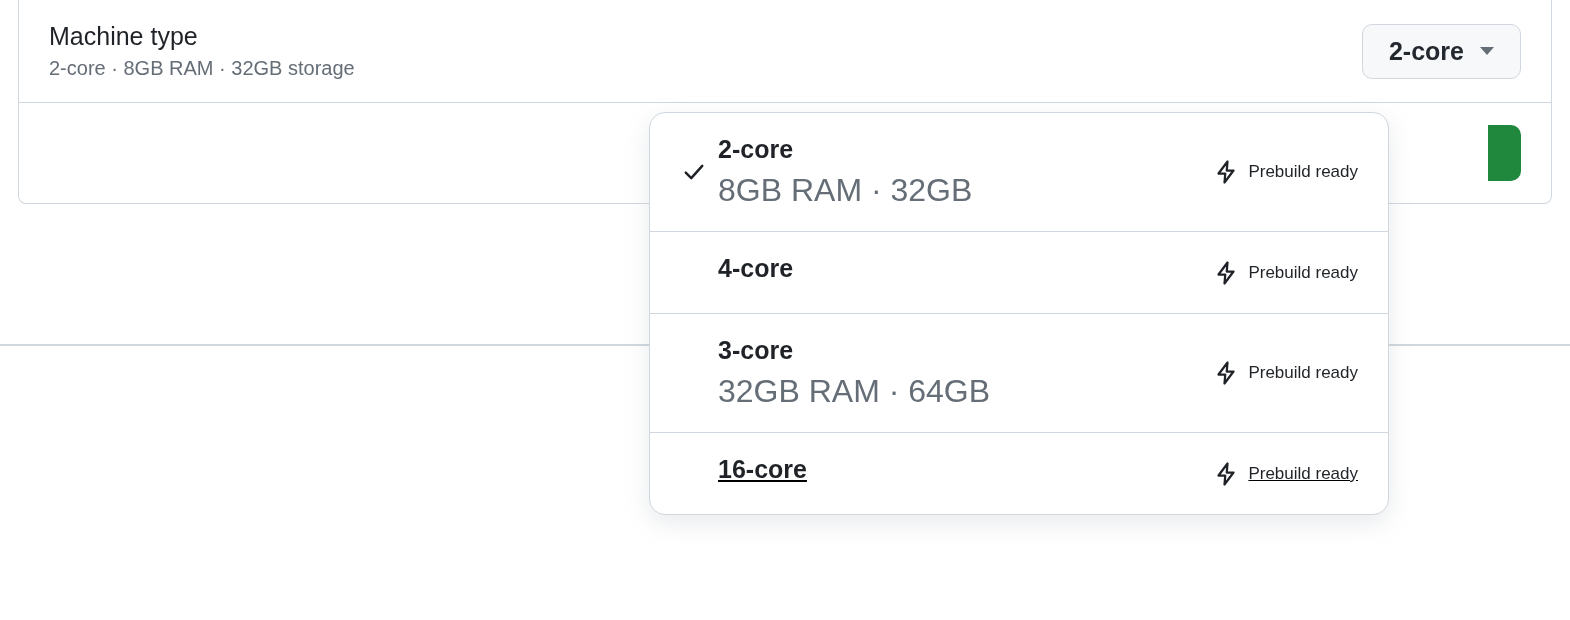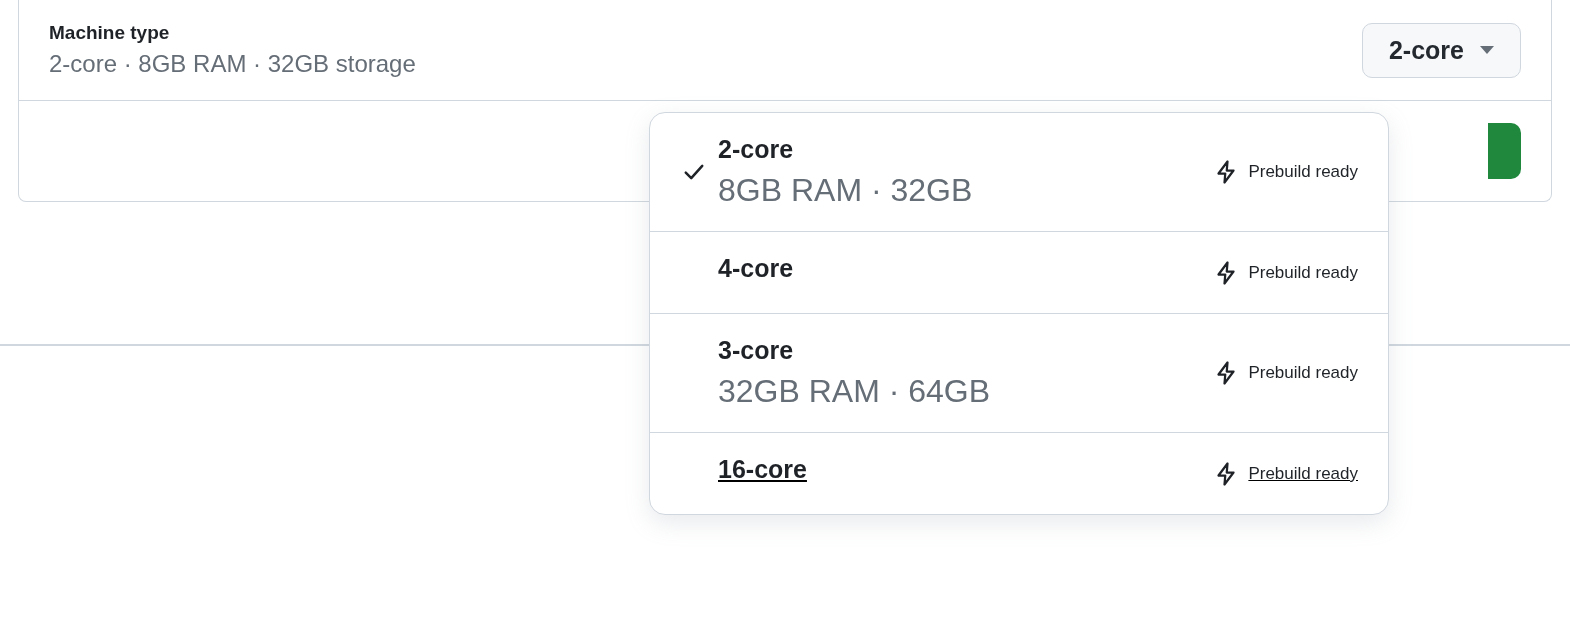--- a/index.html
+++ b/index.html
@@ -28,27 +28,27 @@
       display: flex;
       justify-content: space-between;
       align-items: center;
       padding: 22px 30px;
       border-bottom: 1px solid #d0d7de;
     }
     .row:last-child {
       border-bottom: none;
     }
     .title {
-      font-size: 19px;
-      font-weight: 700;
+      font-size: 25px;
+      font-weight: 400;
       color: #1f2328;
       margin-bottom: 6px;
     }
     .subtitle {
-      font-size: 24px;
+      font-size: 20px;
       color: #656d76;
     }
     .selector {
       display: inline-flex;
       align-items: center;
       gap: 16px;
       padding: 12px 26px;
       background: #f6f8fa;
       border: 1px solid #d0d7de;
       border-radius: 10px;

